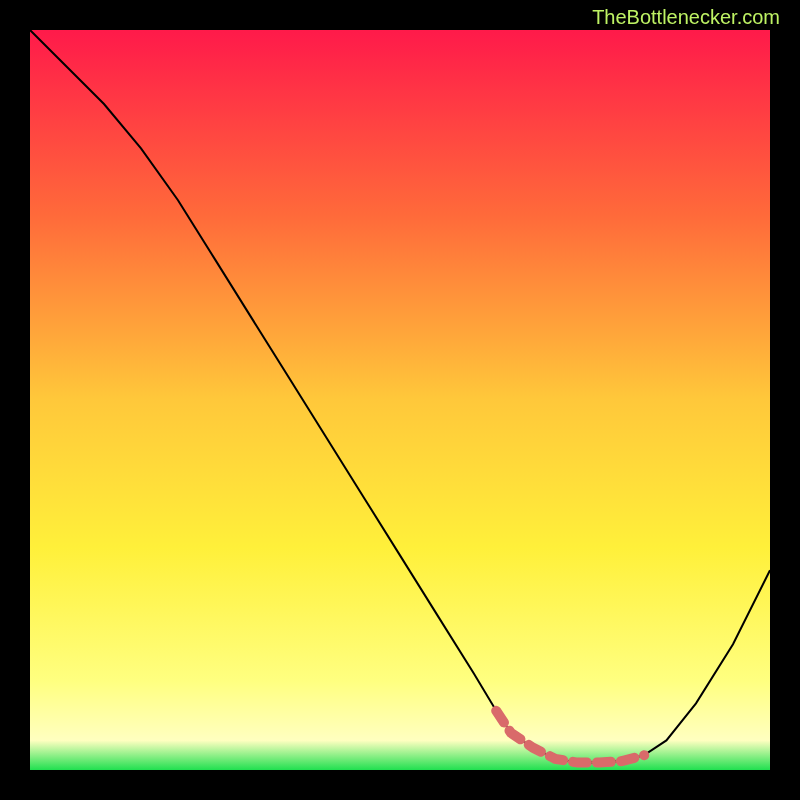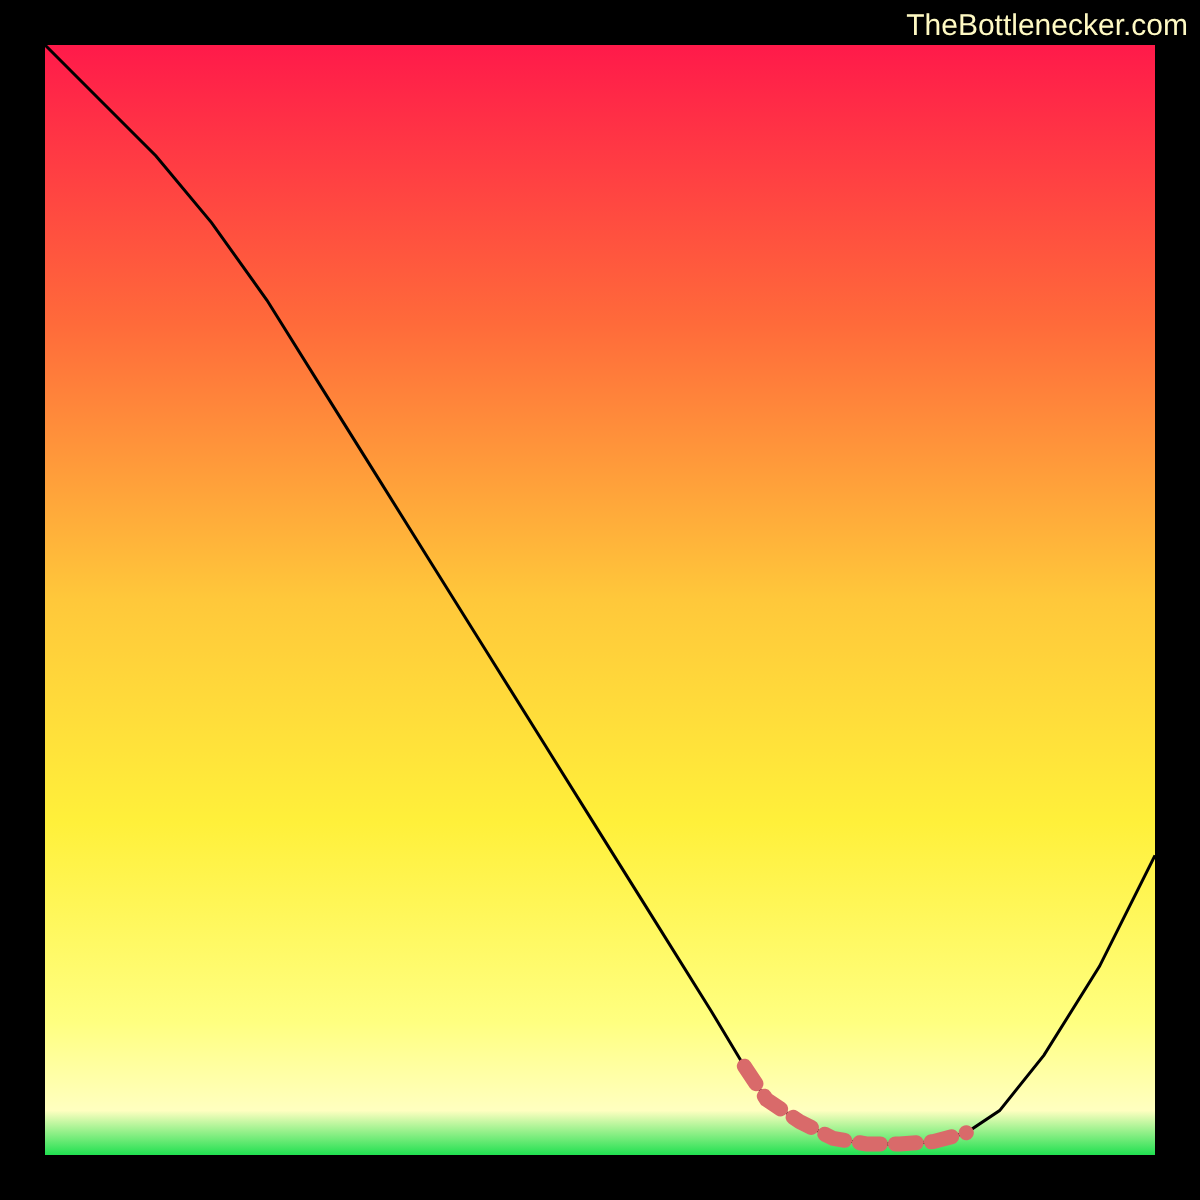--- a/index.html
+++ b/index.html
@@ -7,22 +7,22 @@
     padding: 0;
     width: 800px;
     height: 800px;
     background: #000;
     font-family: Arial, sans-serif;
     position: relative;
   }
   .watermark {
     position: absolute;
     top: 6px;
-    right: 8px;
-    color: #fef9c3;
+    right: 20px;
+    color: #bef264;
     font-size: 20px;
     z-index: 10;
   }
   .chart-container {
     position: absolute;
     top: 30px;
     left: 30px;
     width: 740px;
     height: 740px;
   }

